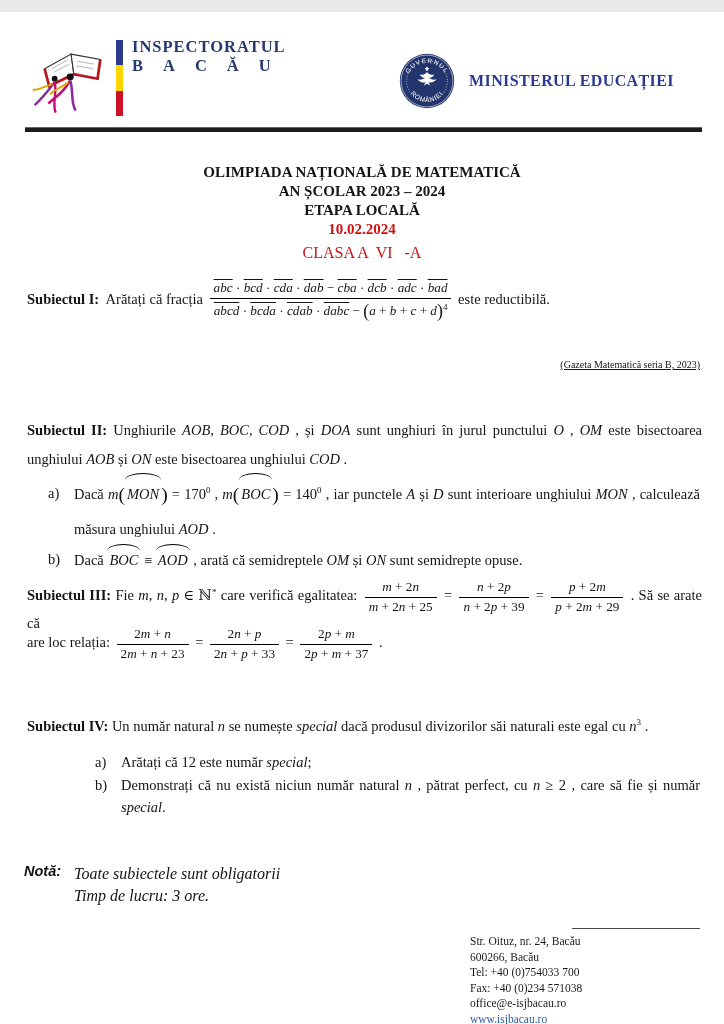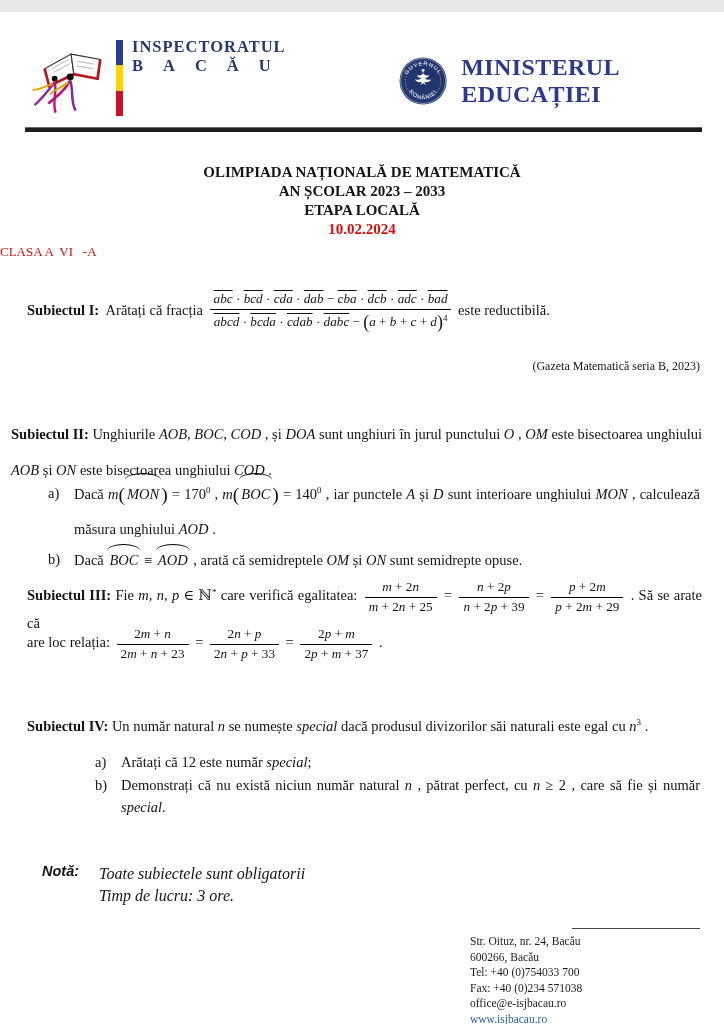--- a/index.html
+++ b/index.html
@@ -10,44 +10,44 @@
   .hdr-left{position:absolute;left:30px;top:22px;display:flex;align-items:flex-start;}
   .flag-bar{width:7px;height:76px;margin:6px 9px 0 2px;display:flex;flex-direction:column;}
   .flag-bar span{flex:1;display:block;}
   .flag-blue{background:#2b3a8c;} .flag-yellow{background:#ffd500;} .flag-red{background:#ce1126;}
   .isj-text{color:var(--isj_blue);font-weight:bold;line-height:19px;font-size:16.5px;margin-top:3px;}
   .isj-text .l1{letter-spacing:1px;}
   .isj-text .l2{letter-spacing:15px;}
   .isj-text .l3{letter-spacing:9px;}
   .isj-text .l4{letter-spacing:20px;}
   .hdr-right{position:absolute;left:398px;top:40px;display:flex;align-items:center;gap:13px;}
-  .min-name{color:var(--ministry_blue);font-weight:bold;font-size:24px;letter-spacing:0.4px;}
+  .min-name{color:var(--ministry_blue);font-weight:bold;font-size:16px;letter-spacing:0.4px;}
   .rule{position:absolute;left:25px;right:22px;top:115px;height:4px;background:#1d1d1d;border-top:1px solid #666;}
   
   .title{position:absolute;left:0;right:0;top:151px;text-align:center;font-weight:bold;font-size:15px;line-height:19px;}
   .red{color:var(--accent_red);}
-  .clasa{position:absolute;left:0;right:0;top:232px;text-align:left;font-size:13px;white-space:pre;}
+  .clasa{position:absolute;left:0;right:0;top:232px;text-align:center;font-size:16px;white-space:pre;}
   
   .para{position:absolute;text-align:justify;}
-  .s1{left:27px;right:24px;top:279px;}
-  .gazeta{position:absolute;right:24px;top:347px;font-size:12px;}
-  .s2{left:11px;right:22px;top:404px;line-height:36px;}
+  .s1{left:27px;right:24px;top:268px;}
+  .gazeta{position:absolute;right:24px;top:347px;font-size:10px;text-decoration:underline;}
+  .s2{left:27px;right:22px;top:404px;line-height:29px;}
   .s2list{position:absolute;left:48px;right:24px;top:464px;}
   .s4list{position:absolute;left:95px;right:24px;top:739px;}
   .item{display:flex;text-align:justify;}
   .item .lbl{flex:0 0 20px;margin-right:6px;}
   .item .txt{flex:1;}
   .lh34{line-height:34px;}
   .lh24{line-height:24px;margin-top:1px;}
   .lh22{line-height:22.5px;}
   .s3a{left:27px;right:22px;top:567px;}
   .s3b{left:27px;right:22px;top:614px;text-align:left;}
   .s4{left:27px;right:36px;top:706px;}
   
-  .nota{position:absolute;left:42px;top:851px;display:flex;gap:20px;}
+  .nota{position:absolute;left:24px;top:851px;display:flex;gap:13px;}
   .nlabel{font-family:"Liberation Sans","DejaVu Sans",sans-serif;font-weight:bold;font-style:italic;font-size:14.5px;}
   .nlines{font-style:italic;line-height:22px;font-size:16px;}
   
   .footer{position:absolute;right:24px;top:916px;width:230px;font-size:11.5px;line-height:15.5px;color:#1a1a1a;}
   .fline{border-top:1.2px solid #444;width:128px;margin-left:auto;margin-bottom:5px;}
   .link{color:var(--link_blue);cursor:pointer;}
   
   .i{font-style:italic;}
   .b{font-weight:bold;}
   .ol{font-style:italic;text-decoration:overline;}
@@ -112,21 +112,21 @@
         <path d="M32 22 c-1.5 2.5 -4.5 3.5 -8 3 1.5 2.5 4 3.5 6 3.5 -2.5 2 -5.5 2.5 -8.5 1.5 2 3 6 4.5 9 3 l-2 4 3.5 -2 3.5 2 -2 -4 c3 1.5 7 0 9 -3 -3 1 -6 0.5 -8.5 -1.5 2 0 4.5 -1 6 -3.5 -3.5 0.5 -6.5 -0.5 -8 -3z"></path>
       </g>
     </svg>
     <div class="min-name">MINISTERUL EDUCAȚIEI</div>
   </div>
 
   <div class="rule"></div>
 
   <div class="title">
     <div>OLIMPIADA NAȚIONALĂ DE MATEMATICĂ</div>
-    <div>AN ȘCOLAR 2023 – 2033</div>
+    <div>AN ȘCOLAR 2023 – 2024</div>
     <div>ETAPA LOCALĂ</div>
     <div class="red">10.02.2024</div>
   </div>
   <div class="clasa red">CLASA A  VI   -A</div>
 
   <div class="para s1"><span class="b">Subiectul I:</span><span>&nbsp; Arătați că fracția </span><span class="frac"><span class="fnum"><span class="ol">abc</span><span> · </span><span class="ol">bcd</span><span> · </span><span class="ol">cda</span><span> · </span><span class="ol">dab</span><span> − </span><span class="ol">cba</span><span> · </span><span class="ol">dcb</span><span> · </span><span class="ol">adc</span><span> · </span><span class="ol">bad</span></span><span class="fden"><span class="ol">abcd</span><span> · </span><span class="ol">bcda</span><span> · </span><span class="ol">cdab</span><span> · </span><span class="ol">dabc</span><span> − </span><span class="bigp">(</span><span class="i">a</span><span> + </span><span class="i">b</span><span> + </span><span class="i">c</span><span> + </span><span class="i">d</span><span class="bigp">)</span><span class="sup">4</span></span></span><span> este reductibilă.</span></div>
   <div class="gazeta">(Gazeta Matematică seria B, 2023)</div>
 
   <div class="para s2"><span class="b">Subiectul II:</span><span> Unghiurile </span><span class="i">AOB</span><span>, </span><span class="i">BOC</span><span>, </span><span class="i">COD</span><span> , și </span><span class="i">DOA</span><span> sunt unghiuri în jurul punctului </span><span class="i">O</span><span> , </span><span class="i">OM</span><span> este bisectoarea unghiului </span><span class="i">AOB</span><span> și </span><span class="i">ON</span><span> este bisectoarea unghiului </span><span class="i">COD</span><span> .</span></div>
   <div class="s2list">

